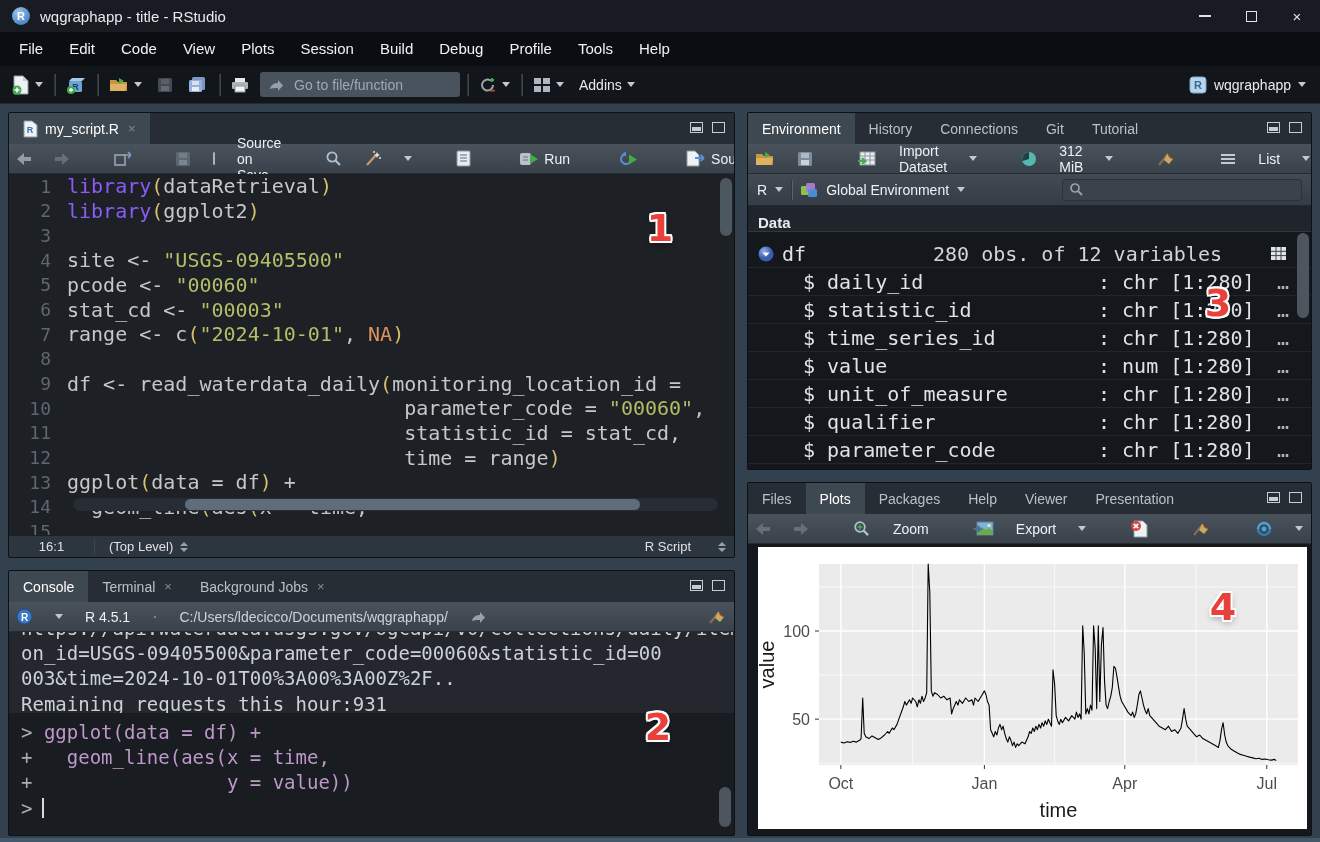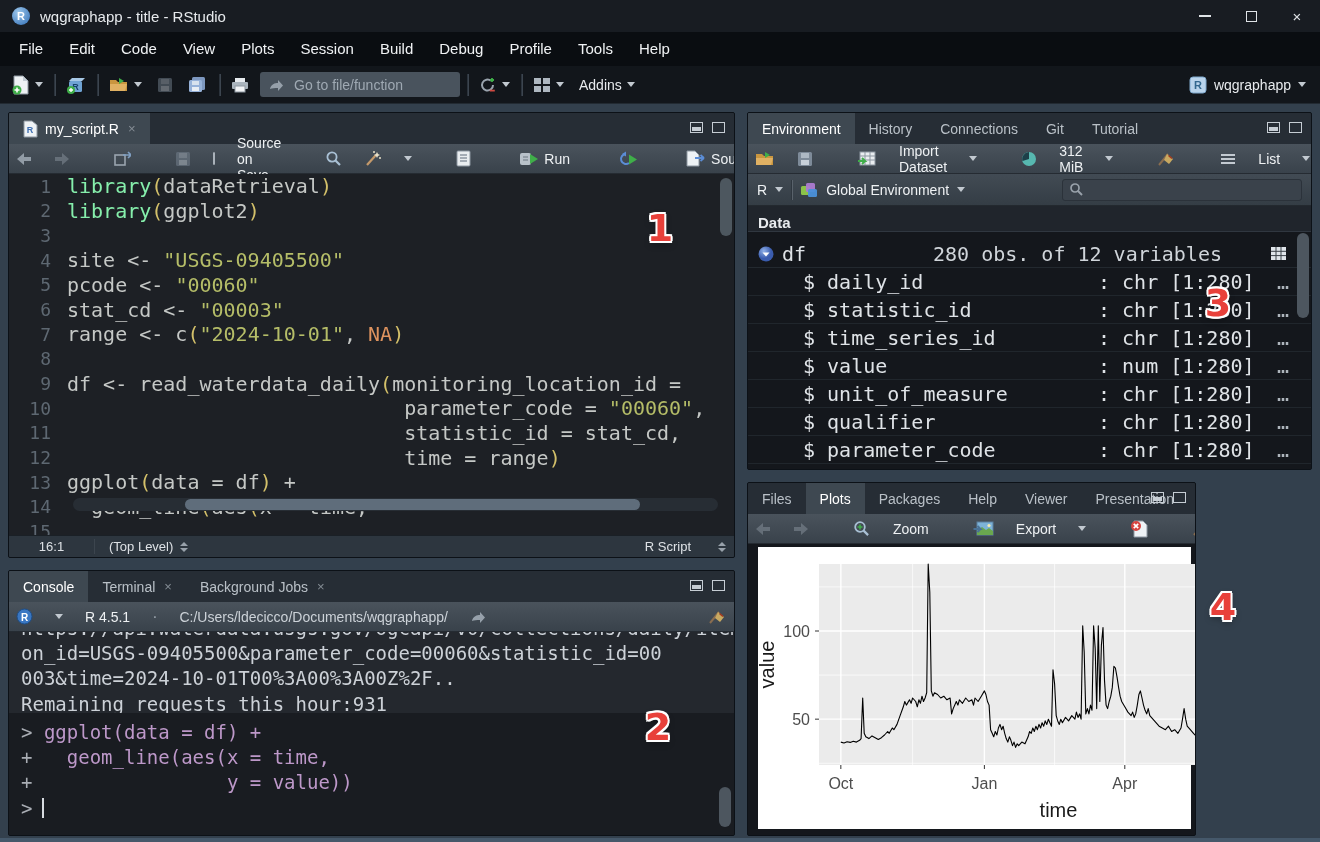--- a/index.html
+++ b/index.html
@@ -46,21 +46,21 @@
   .panetools .sep{width:1px;height:20px;background:#2f373f;box-shadow:1px 0 0 #5a636c;}
   .ptool-label{font-size:14px;color:#eef1f3;}
   .dim{opacity:.45;}
 
   
   #editor-body{position:absolute;left:0;right:0;top:61px;bottom:22px;background:#1d2025;overflow:hidden;}
   .cl{height:24.66px;display:flex;align-items:center;}
   .gut{width:58px;text-align:right;padding-right:16px;color:#5e6872;font-size:18px;flex:none;
     font-family:"DejaVu Sans Mono",monospace;}
   .ct{white-space:pre;font-size:20px;font-family:"DejaVu Sans Mono",monospace;}
-  .tok-w{color:#c5c8c6;} .tok-p{color:#86efac;text-align:right;} .tok-s{color:#b5bd68;}
+  .tok-w{color:#c5c8c6;} .tok-p{color:#8b5cf6;text-align:right;} .tok-s{color:#b5bd68;}
   .tok-o{color:#de935f;} .tok-y{color:#d3c06a;}
   #ed-hscroll{position:absolute;left:64px;right:16px;bottom:24px;height:13px;border-radius:7px;background:#272d34;}
   #ed-hscroll .thumb{position:absolute;left:112px;top:1px;height:11px;width:455px;border-radius:6px;background:#5f6d7b;}
   #ed-vscroll{position:absolute;right:2px;top:63px;width:12px;height:360px;}
   #ed-vscroll .thumb{position:absolute;top:2px;left:0;width:12px;height:58px;border-radius:6px;background:#4d575f;}
   #ed-status{position:absolute;left:0;right:0;bottom:0;height:22px;background:#2d363f;border-top:1px solid #1a2026;
     display:flex;align-items:center;color:#dde1e5;font-size:13px;}
   #ed-status .cell1{width:86px;text-align:center;border-right:1px solid #3c454e;}
   .updown{display:inline-flex;flex-direction:column;gap:2px;margin-left:7px;vertical-align:middle;}
   .updown i{width:0;height:0;border-left:4px solid transparent;border-right:4px solid transparent;display:block;}
@@ -658,21 +658,21 @@
         <div class="env-row">
           <span class="env-name">$ monitoring_location_id</span>
           <span class="env-type">: chr [1:280]</span>
           <span class="env-dots">…</span>
         </div>
       </div>
   </div>
   <div id="env-vscroll"></div>
 </div>
 
-<div class="pane" id="plots-pane" style="left:747px;top:482px;width:449px;height:354px;">
+<div class="pane" id="plots-pane" style="left:747px;top:482px;width:565px;height:354px;">
   <div class="tabstrip" id="plots-tabs">
     <div class="tab">Files</div>
       <div class="tab active">Plots</div>
       <div class="tab">Packages</div>
       <div class="tab">Help</div>
       <div class="tab">Viewer</div>
       <div class="tab">Presentation</div>
       <div class="minmax">
       <span class="mm min"></span>
       <span class="mm"></span>

